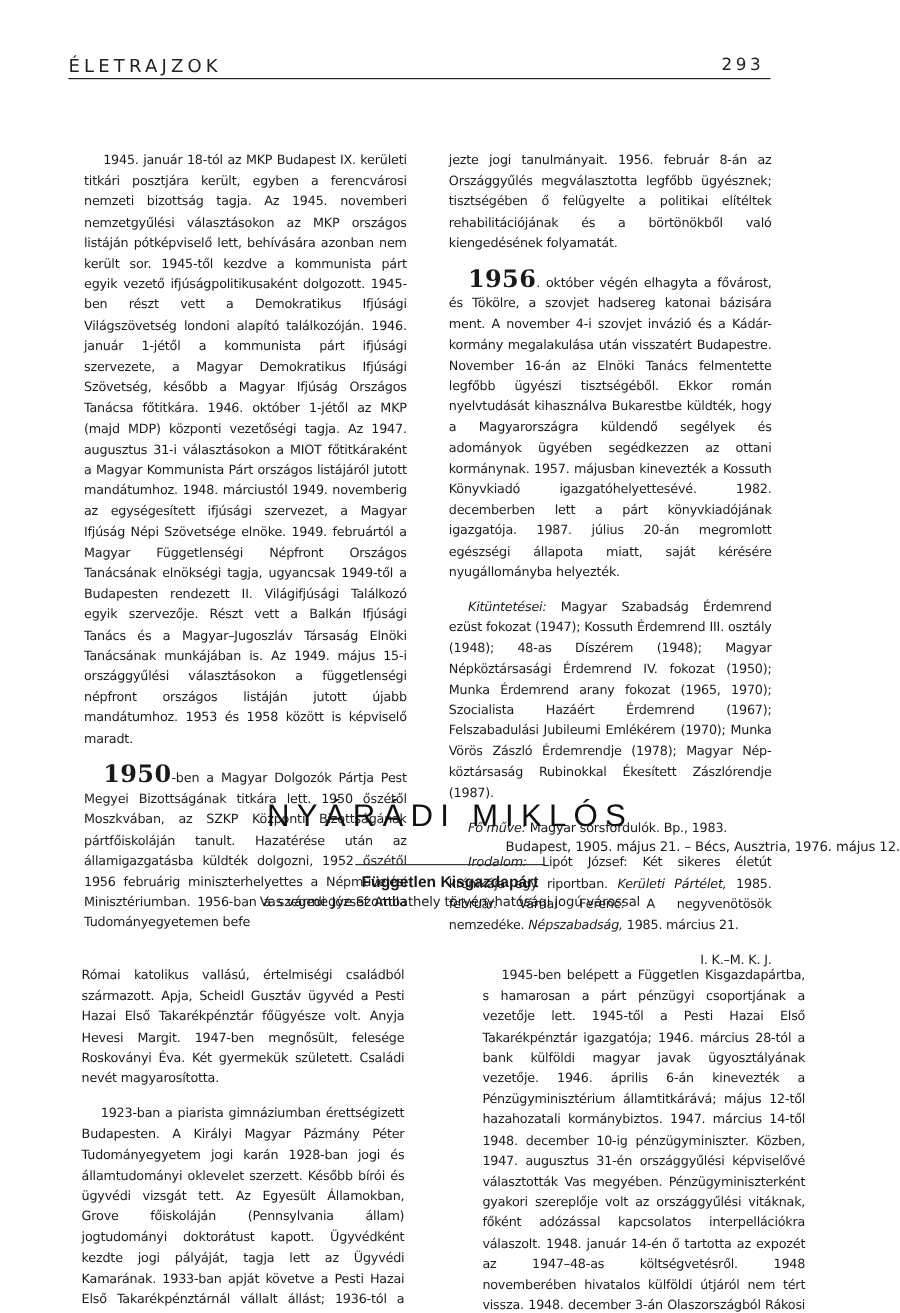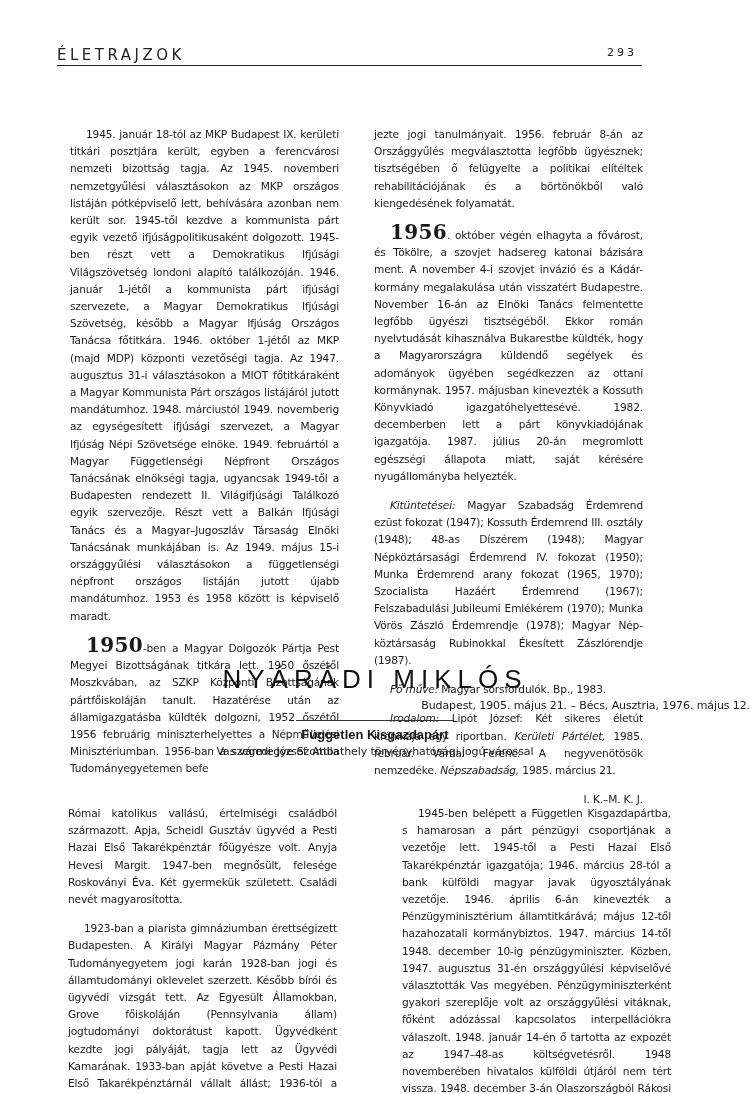--- a/index.html
+++ b/index.html
@@ -6,21 +6,21 @@
   body {
     width: 750px; height: 1094px; position: relative; overflow: hidden;
     font-family: "DejaVu Sans", sans-serif; color: #1a1a1a;
   }
   .running-head {
     position: absolute; left: 57px; top: 46px; width: 580px;
     font-size: 15px; letter-spacing: 3.5px; color: #222;
   }
   .page-number {
     position: absolute; right: 113px; top: 46px;
-    font-size: 11px; letter-spacing: 3px; color: #222;
+    font-size: 14px; letter-spacing: 3px; color: #222;
   }
   .head-rule {
     position: absolute; left: 57px; top: 65px; width: 585px; height: 0;
     border-top: 1.3px solid #222;
   }
   .col {
     position: absolute; width: 293px;
     font-size: 10.6px; line-height: 17.2px; text-align: justify;
     hyphens: manual; letter-spacing: -0.15px;
   }

